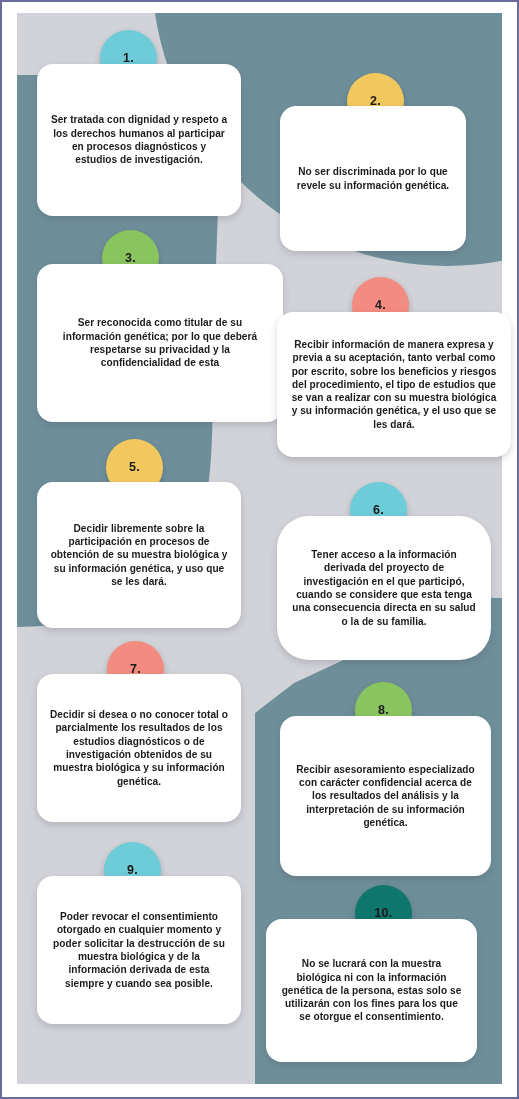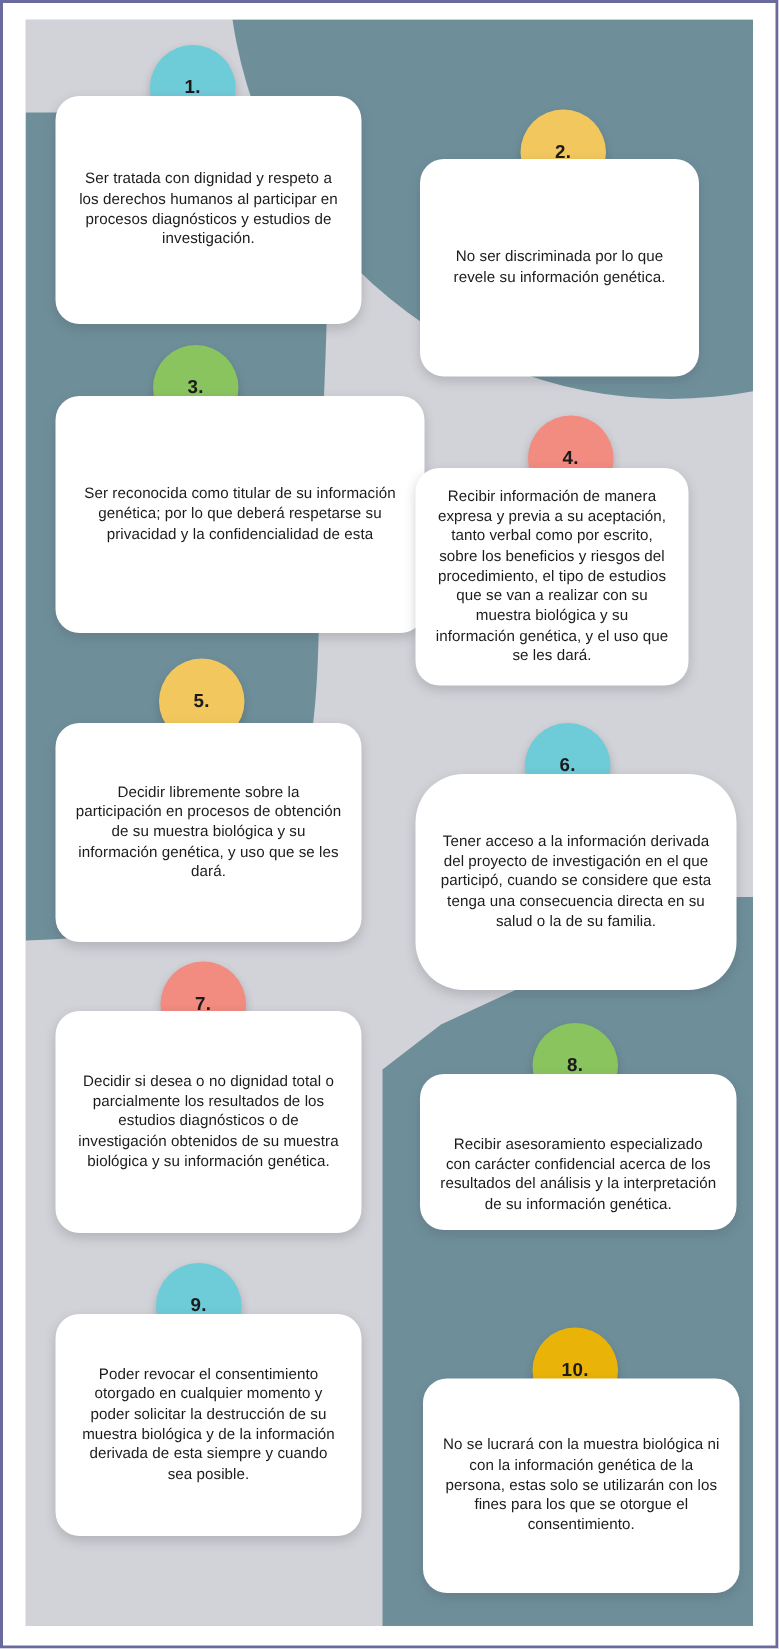--- a/index.html
+++ b/index.html
@@ -37,20 +37,21 @@
   
   .card {
     position: absolute;
     background: #ffffff;
     border-radius: 16px;
     box-shadow: 0 3px 7px rgba(70,70,80,0.22);
     display: flex;
     align-items: center;
     justify-content: center;
     padding: 10px 13px;
+    font-weight: bold;
   }
 
   .card-text {
     font-size: 10.1px;
     line-height: 13.3px;
     color: #1b1b1b;
     text-align: center;
     letter-spacing: 0.05px;
     width: 100%;
   }
@@ -115,21 +116,21 @@
   <div class="num-circle" style="left:100px; top:228px; background:#8ac45f;">
     <span class="num-label">3.</span>
   </div>
   <div class="card" style="left:35px; top:262px; width:246px; height:158px;">
     <div class="card-text">Ser reconocida como titular de su información genética; por lo que deberá respetarse su privacidad y la confidencialidad de esta</div>
   </div>
 
   <div class="num-circle" style="left:350px; top:275px; background:#f28b80;">
     <span class="num-label">4.</span>
   </div>
-  <div class="card" style="left:275px; top:310px; width:182px; height:145px;">
+  <div class="card" style="left:275px; top:310px; width:234px; height:145px;">
     <div class="card-text">Recibir información de manera expresa y previa a su aceptación, tanto verbal como por escrito, sobre los beneficios y riesgos del procedimiento, el tipo de estudios que se van a realizar con su muestra biológica y su información genética, y el uso que se les dará.</div>
   </div>
 
   <div class="num-circle" style="left:104px; top:437px; background:#f2c85e;">
     <span class="num-label">5.</span>
   </div>
   <div class="card" style="left:35px; top:470px; width:204px; height:146px;margin-top:10px;">
     <div class="card-text">Decidir libremente sobre la participación en procesos de obtención de su muestra biológica y su información genética, y uso que se les dará.</div>
   </div>
 
@@ -137,37 +138,37 @@
     <span class="num-label">6.</span>
   </div>
   <div class="card" style="left:275px; top:514px; width:214px; height:144px;border-radius:32px;">
     <div class="card-text">Tener acceso a la información derivada del proyecto de investigación en el que participó, cuando se considere que esta tenga una consecuencia directa en su salud o la de su familia.</div>
   </div>
 
   <div class="num-circle" style="left:105px; top:639px; background:#f28b80;">
     <span class="num-label">7.</span>
   </div>
   <div class="card" style="left:35px; top:672px; width:204px; height:148px;">
-    <div class="card-text">Decidir si desea o no dignidad total o parcialmente los resultados de los estudios diagnósticos o de investigación obtenidos de su muestra biológica y su información genética.</div>
+    <div class="card-text">Decidir si desea o no conocer total o parcialmente los resultados de los estudios diagnósticos o de investigación obtenidos de su muestra biológica y su información genética.</div>
   </div>
 
   <div class="num-circle" style="left:353px; top:680px; background:#8ac45f;">
     <span class="num-label">8.</span>
   </div>
-  <div class="card" style="left:278px; top:714px; width:211px; height:104px;align-items:flex-end;">
+  <div class="card" style="left:278px; top:714px; width:211px; height:160px;">
     <div class="card-text">Recibir asesoramiento especializado con carácter confidencial acerca de los resultados del análisis y la interpretación de su información genética.</div>
   </div>
 
   <div class="num-circle" style="left:102px; top:840px; background:#6ecbd8;">
     <span class="num-label">9.</span>
   </div>
   <div class="card" style="left:35px; top:874px; width:204px; height:148px;justify-content:center;">
     <div class="card-text">Poder revocar el consentimiento otorgado en cualquier momento y poder solicitar la destrucción de su muestra biológica y de la información derivada de esta siempre y cuando sea posible.</div>
   </div>
 
-  <div class="num-circle" style="left:353px; top:883px; background:#eab308;">
+  <div class="num-circle" style="left:353px; top:883px; background:#0f766e;">
     <span class="num-label">10.</span>
   </div>
-  <div class="card" style="left:280px; top:917px; width:211px; height:143px;">
+  <div class="card" style="left:264px; top:917px; width:211px; height:143px;">
     <div class="card-text">No se lucrará con la muestra biológica ni con la información genética de la persona, estas solo se utilizarán con los fines para los que se otorgue el consentimiento.</div>
   </div>
 
 </div>
 
 </body></html>

